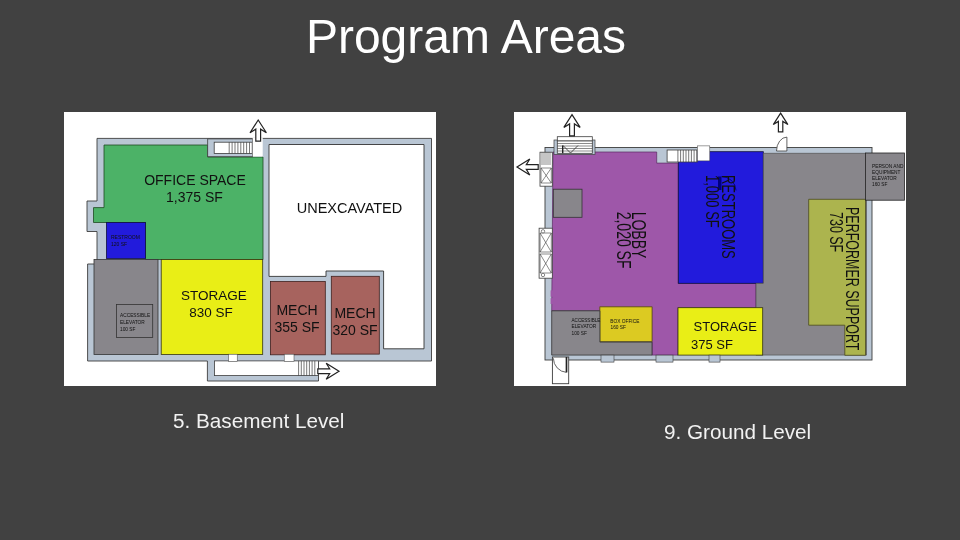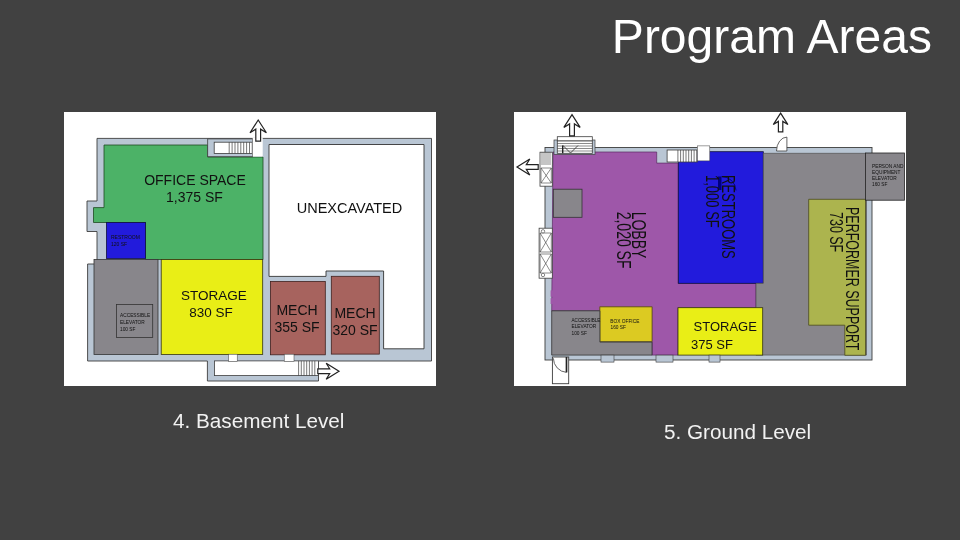--- a/index.html
+++ b/index.html
@@ -4,21 +4,21 @@
 <style>
   html,body{margin:0;padding:0;}
   body{width:960px;height:540px;background:#414141;font-family:"Liberation Sans",sans-serif;overflow:hidden;position:relative;}
   .panel{position:absolute;background:#ffffff;}
   .cap{position:absolute;color:#f2f2f2;font-size:20.7px;white-space:nowrap;}
   svg text{font-family:"Liberation Sans",sans-serif;fill:#111;}
 </style>
 </head>
 <body>
 
-<div style="position:absolute;left:0;top:9px;width:932px;text-align:right;color:#ffffff;font-size:48px;">Program Areas</div>
+<div style="position:absolute;left:0;top:9px;width:932px;text-align:center;color:#ffffff;font-size:48px;">Program Areas</div>
 
 <div class="panel" style="left:64px;top:112px;width:372px;height:274px;">
 <svg width="391" height="274" viewBox="0 0 391 274">
 
 <path d="M33,26.4 L367.5,26.4 L367.5,249 L254.5,249 L254.5,269 L143.4,269 L143.4,249 L23.6,249 L23.6,152 L33,152 L33,119.5 L23,119.5 L23,89 L33,89 Z" fill="#b9c6d4" stroke="#3d3d3d" stroke-width="0.9"></path>
 
 <path d="M40,33 L143.7,33 L143.7,45 L199,45 L199,147.5 L81.5,147.5 L81.5,110.5 L29.5,110.5 L29.5,95.6 L40,95.6 Z" fill="#4cb267" stroke="#1f4a22" stroke-width="0.8"></path>
 
 <text x="131" y="72.5" font-size="14" text-anchor="middle" fill="#143814">OFFICE SPACE</text>
 <text x="130.5" y="90" font-size="14" text-anchor="middle" fill="#143814">1,375 SF</text>
@@ -176,15 +176,15 @@
 <rect x="195" y="243.1" width="11" height="7" fill="#b9c6d4" stroke="#3d3d3d" stroke-width="0.6"></rect>
 
 <path d="M58,2.6 L66.15,15.4 L60.4,11.9 L60.4,23.8 L55.6,23.8 L55.6,11.9 L49.85,15.4 Z" fill="#ffffff" stroke="#222222" stroke-width="1.2"></path>
 
 <path d="M266.6,1.1 L273.9,12.6 L268.8,9.4 L268.8,19.9 L264.4,19.9 L264.4,9.4 L259.3,12.6 Z" fill="#ffffff" stroke="#222222" stroke-width="1.2"></path>
 
 <path d="M3,55 L15.8,47 L12.3,52.6 L24.2,52.6 L24.2,57.4 L12.3,57.4 L15.8,63 Z" fill="#ffffff" stroke="#222222" stroke-width="1.2"></path>
 </svg>
 </div>
 
-<div class="cap" style="left:173px;top:409px;">4. Basement Level</div>
+<div class="cap" style="left:173px;top:409px;">5. Basement Level</div>
 
-<div class="cap" style="left:664px;top:420px;">5. Ground Level</div>
+<div class="cap" style="left:664px;top:420px;">9. Ground Level</div>
 
 </body></html>

